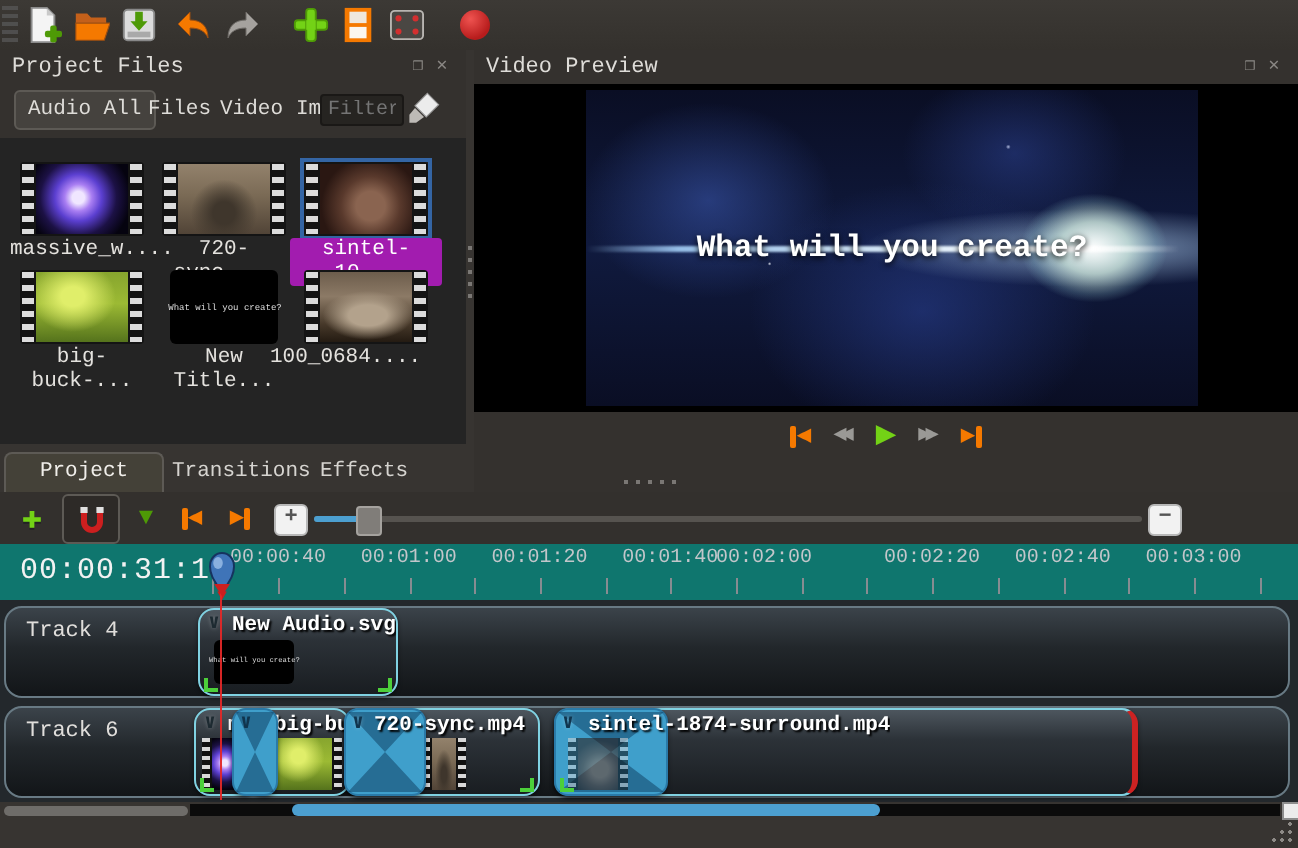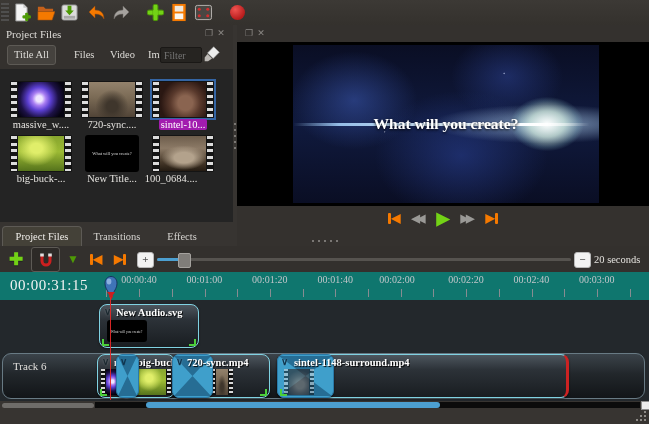--- a/index.html
+++ b/index.html
@@ -1,17 +1,17 @@
 <!DOCTYPE html>
 <html><head>
 <meta charset="utf-8">
 <style>
   html,body{margin:0;padding:0;background:#1e1e1e;}
   #app{position:relative;width:649px;height:424px;background:#373431;overflow:hidden;
-       font-family:Liberation Serif, serif;color:#e8e6e3;
+       font-family:Liberation Mono, monospace;color:#e8e6e3;
        -webkit-font-smoothing:antialiased;}
   .abs{position:absolute;}
 
   
   #toolbar{left:0;top:0;width:649px;height:25px;background:linear-gradient(#3c3935,#34312d);
            display:flex;align-items:center;}
   .tb-grip{width:8px;height:20px;margin-left:1px;
            background:repeating-linear-gradient(180deg,#555 0 2px,transparent 2px 4px);
            background-size:4px 4px;background-position:center;opacity:.8;}
   .tb-btn{width:24px;height:22px;display:flex;align-items:center;justify-content:center;}
@@ -224,21 +224,21 @@
   </div>
 
   <div id="left-panel" class="abs">
     <div class="panel-header">
       <span class="title">Project Files</span>
       <span class="win-ic">❐</span>
       <span class="win-ic">✕</span>
     </div>
 
     <div id="filter-row">
-      <span class="seg-btn seg-active" style="left:7px;">Title All</span>
+      <span class="seg-btn seg-active" style="left:7px;">Audio All</span>
       <span class="seg-btn" style="left:68px;">Files</span>
       <span class="seg-btn" style="left:104px;">Video</span>
       <span class="seg-btn" style="left:142px;">Image</span>
       <input id="filter-input" placeholder="Filter" style="">
       <div style="position:absolute;left:203px;top:3px;width:20px;height:20px;">
         <svg width="18" height="18" viewBox="0 0 16 16">
           <path d="M9.5 1.5l5 5-5.5 5.5-5-5z" fill="#ececec" stroke="#999" stroke-width=".5"></path>
           <path d="M4 8l4 4-3.5 2.5H1.5V11z" fill="#bdbab6"></path>
         </svg>
       </div>
@@ -309,20 +309,21 @@
       <span class="tab" style="left:152px;width:44px;">Effects</span>
     </div>
   </div>
 
   <div id="divider-v" class="abs">
       <div class="dots"></div>
     </div>
 
   <div id="right-panel" class="abs">
     <div class="panel-header">
+      <span class="title">Video Preview</span>
       <span class="win-ic">❐</span>
       <span class="win-ic">✕</span>
     </div>
     <div id="video-area">
       <div id="video-frame">
         <div id="beam"></div>
         <div id="overlay-text">What will you create?</div>
       </div>
     </div>
     <div id="transport">
@@ -380,31 +381,30 @@
       <span class="zoom-box">+</span>
     </div>
     <div id="zoom-slider" class="tlb">
       <div class="track"></div>
       <div class="fill"></div>
       <div class="handle"></div>
     </div>
     <div class="tlb" style="left:574px;top:6px;">
       <span class="zoom-box">−</span>
     </div>
-    <div class="tlb" id="zoom-label">20 seconds</div>
   </div>
 
   <div id="ruler" class="abs">
     <span id="current-time">00:00:31:15</span>
     <div id="ruler-scale">
         <span class="r-label" style="left: 139px;">00:00:40</span>
         <span class="r-label" style="left: 204.4px;">00:01:00</span>
         <span class="r-label" style="left: 269.8px;">00:01:20</span>
         <span class="r-label" style="left: 335.2px;">00:01:40</span>
-        <span class="r-label" style="left: 397px;">00:02:00</span>
+        <span class="r-label" style="left: 382px;">00:02:00</span>
         <span class="r-label" style="left: 466px;">00:02:20</span>
         <span class="r-label" style="left: 531.4px;">00:02:40</span>
         <span class="r-label" style="left: 596.8px;">00:03:00</span>
         <div class="r-tick" style="left: 106.4px;"></div>
         <div class="r-tick" style="left: 139.1px;"></div>
         <div class="r-tick" style="left: 171.8px;"></div>
         <div class="r-tick" style="left: 204.5px;"></div>
         <div class="r-tick" style="left: 237.2px;"></div>
         <div class="r-tick" style="left: 269.9px;"></div>
         <div class="r-tick" style="left: 302.6px;"></div>
@@ -421,20 +421,23 @@
       </div>
     <svg id="playhead" viewBox="0 0 16 25">
       <path d="M8 21.5C5.2 16.5 2 13.5 2 8.2 2 4.2 4.7 1.5 8 1.5s6 2.7 6 6.7c0 5.3-3.2 8.3-6 13.3z" fill="#3f74b8" stroke="#16335f" stroke-width="1"></path>
       <ellipse cx="6" cy="6.5" rx="2.4" ry="3" fill="rgba(200,225,255,.55)"></ellipse>
       <path d="M8 25l-2.4-4.2h4.8z" fill="#cc1f1f"></path>
     </svg>
   </div>
 
   <div id="tracks" class="abs">
 
+    <div class="track-row" style="top:3px;">
+      <span class="track-name">Track 4</span>
+    </div>
     <div class="clip" style="left:99px;top:4px;width:98px;">
       <span class="chev">∨</span>
       <span class="clabel">New Audio.svg</span>
       <div class="title-thumb" style="left:7px;top:15px;width:40px;height:22px;">
         <span style="font-size:4px;">What will you create?</span>
       </div>
       <span class="corner c-bl"></span>
       <span class="corner c-br"></span>
     </div>
 
@@ -479,21 +482,21 @@
     <div class="clip" style="left:277px;top:54px;width:288px;border-right:3px solid #cc2222;">
       <div class="transition" style="left:-1px;top:-1px;width:55px;">
         <div class="x"></div>
         <span class="chev">∨</span>
         <div class="mini-film" style="left:6px;width:30px;opacity:.55;">
           <div class="holes-l"></div>
             <div class="img img-sintel"></div>
             <div class="holes-r"></div>
         </div>
       </div>
-      <span class="clabel" style="left:16px;">sintel-1148-surround.mp4</span>
+      <span class="clabel" style="left:16px;">sintel-1874-surround.mp4</span>
       <span class="corner c-bl"></span>
     </div>
 
   </div>
 
   <div id="ph-line"></div>
   <div id="ph-tip"></div>
 
   <div id="h-scroll" class="abs">
     <div class="gray"></div>

